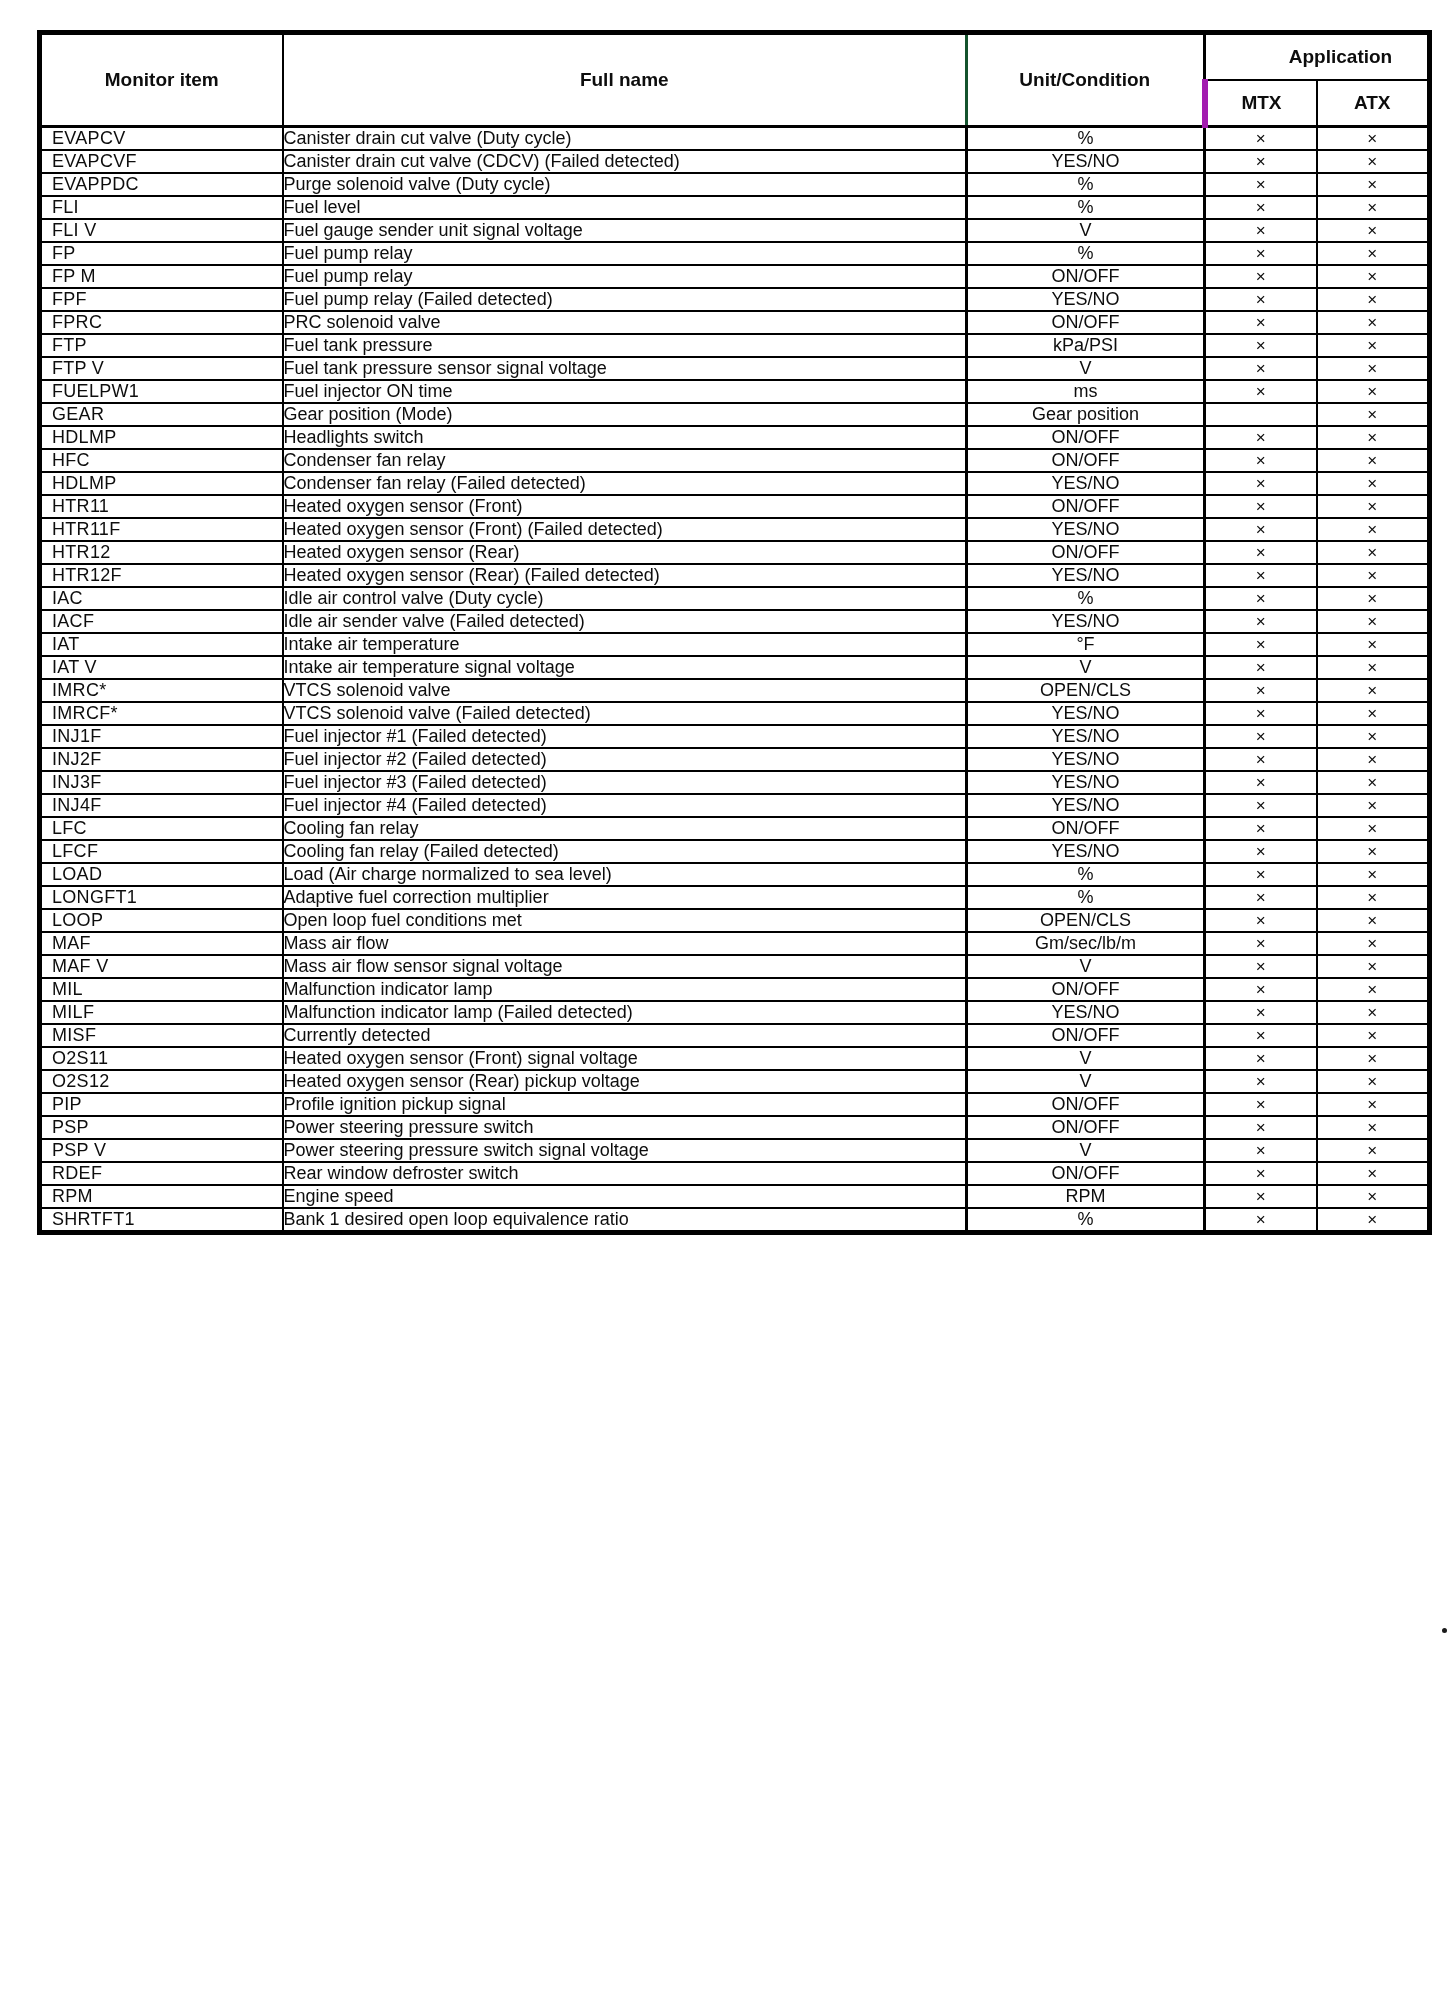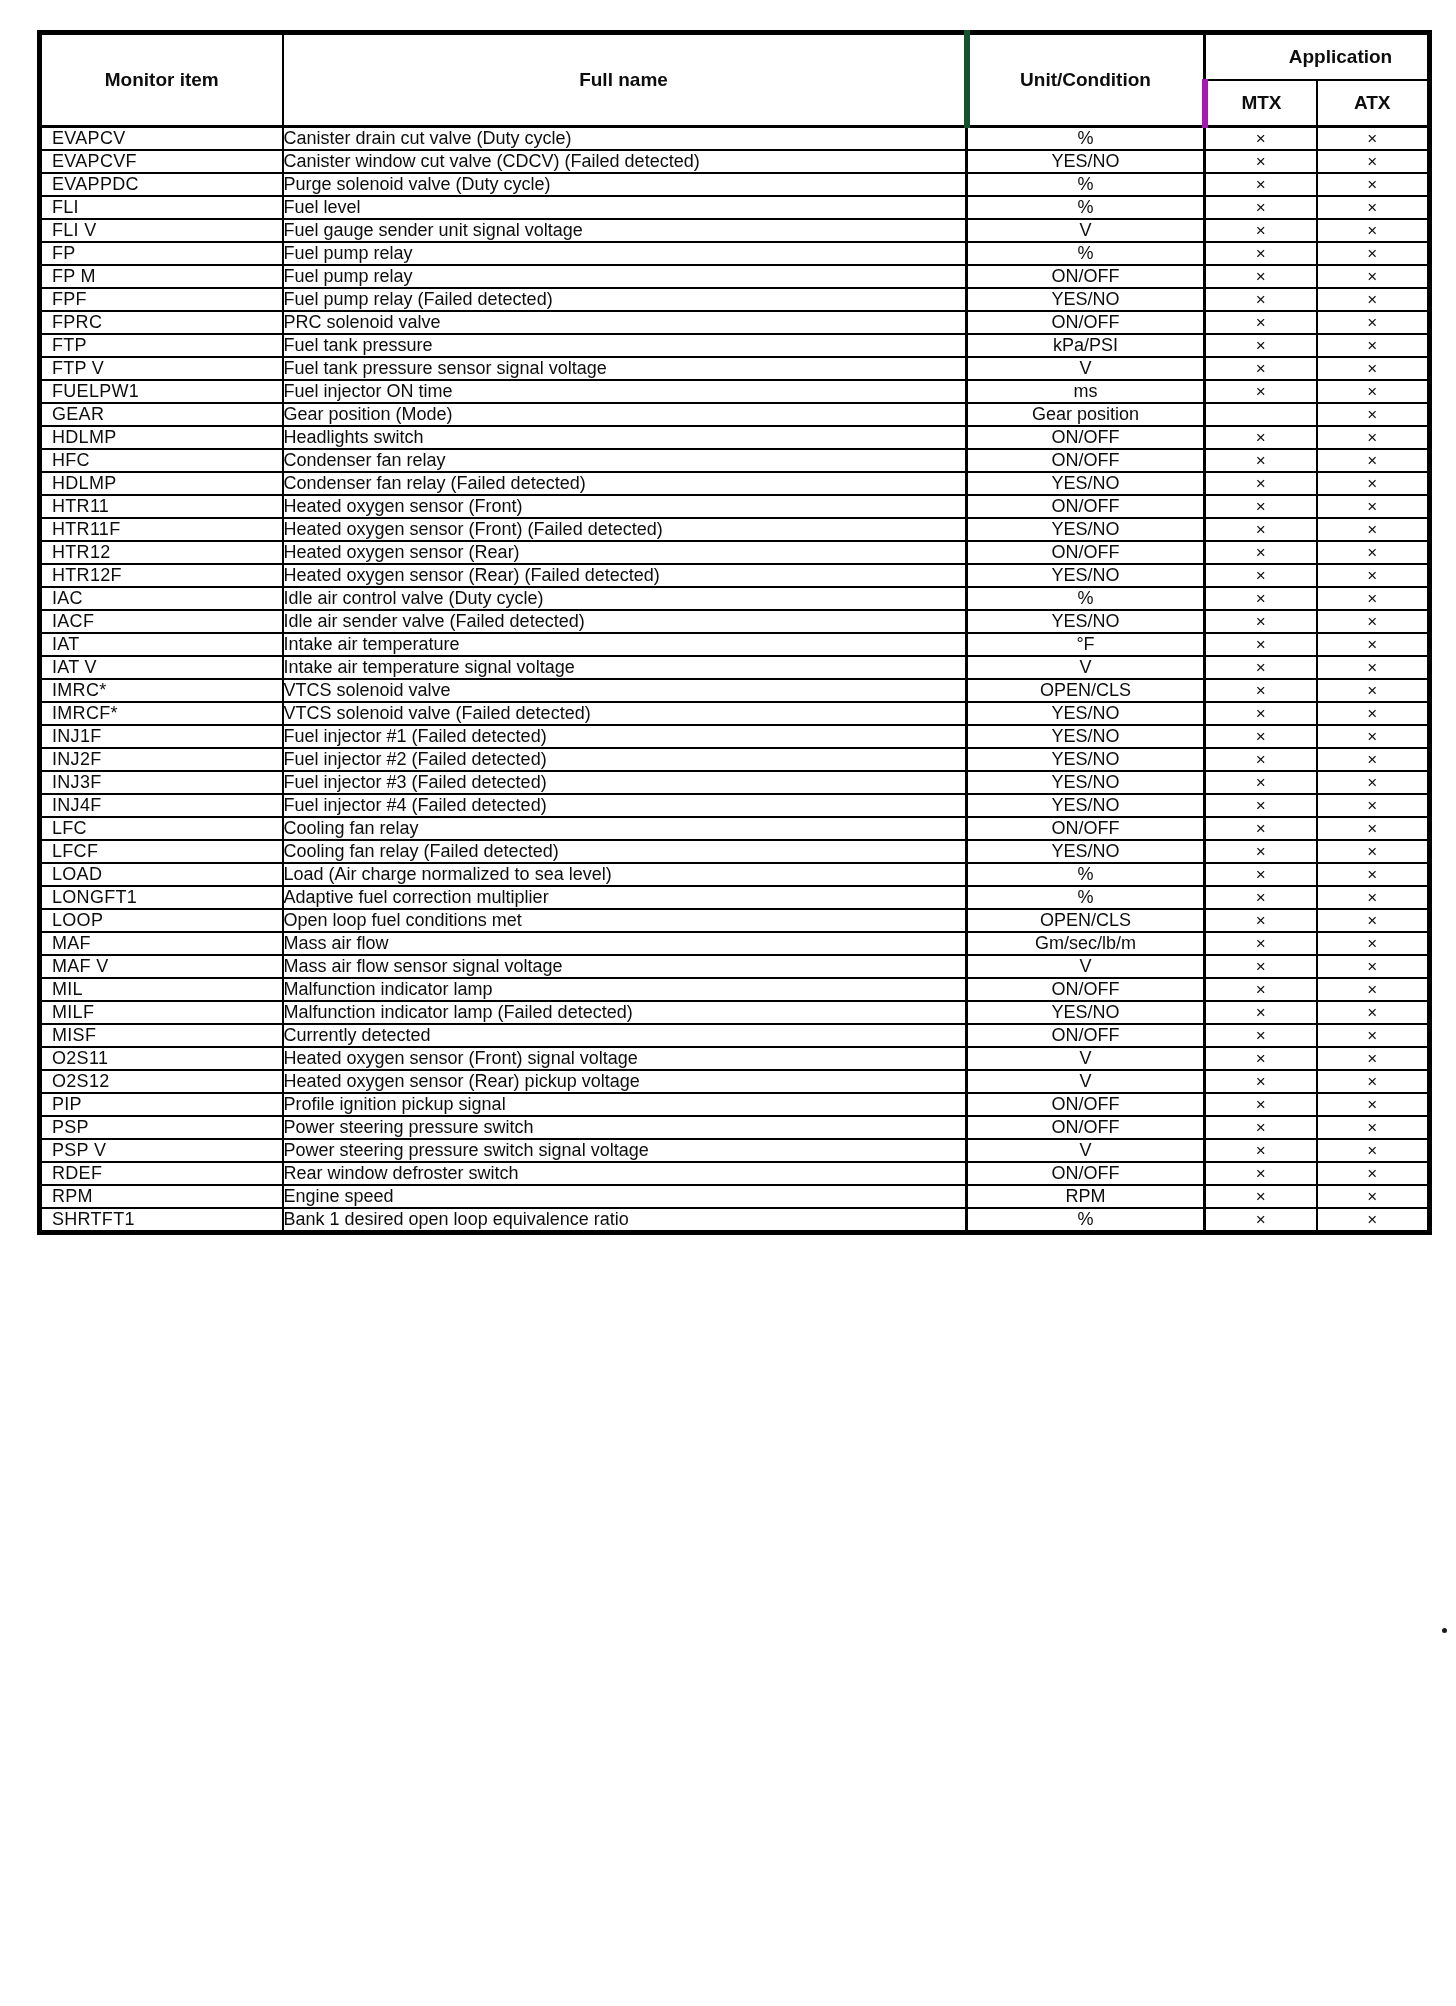--- a/index.html
+++ b/index.html
@@ -41,21 +41,21 @@
   }
   thead th {
     font-size: 19px;
     font-weight: bold;
     text-align: center;
     border-bottom: 3px solid #000;
   }
   thead tr.h1 th { height: 44px; }
   thead tr.h2 th { height: 44px; }
   th.app-group { border-bottom: 2px solid #000; border-left: 3px solid #000; padding-left: 48px; }
-  th.unit-h { border-left: 6px solid #14532d; }
+  th.unit-h { border-left: 3px solid #14532d; }
   th.mtx-h { border-left: 6px solid #a21caf; }
 
   tbody tr { height: 21px; }
   td.c-item {
     text-align: left;
     padding-left: 10px;
     letter-spacing: 0.3px;
   }
   td.c-full {
     text-align: left;
@@ -109,21 +109,21 @@
     <tbody>
         <tr>
           <td class="c-item">EVAPCV</td>
           <td class="c-full">Canister drain cut valve (Duty cycle)</td>
           <td class="c-unit">%</td>
           <td class="c-mark c-mtx">×</td>
           <td class="c-mark">×</td>
         </tr>
         <tr>
           <td class="c-item">EVAPCVF</td>
-          <td class="c-full">Canister window cut valve (CDCV) (Failed detected)</td>
+          <td class="c-full">Canister drain cut valve (CDCV) (Failed detected)</td>
           <td class="c-unit">YES/NO</td>
           <td class="c-mark c-mtx">×</td>
           <td class="c-mark">×</td>
         </tr>
         <tr>
           <td class="c-item">EVAPPDC</td>
           <td class="c-full">Purge solenoid valve (Duty cycle)</td>
           <td class="c-unit">%</td>
           <td class="c-mark c-mtx">×</td>
           <td class="c-mark">×</td>

